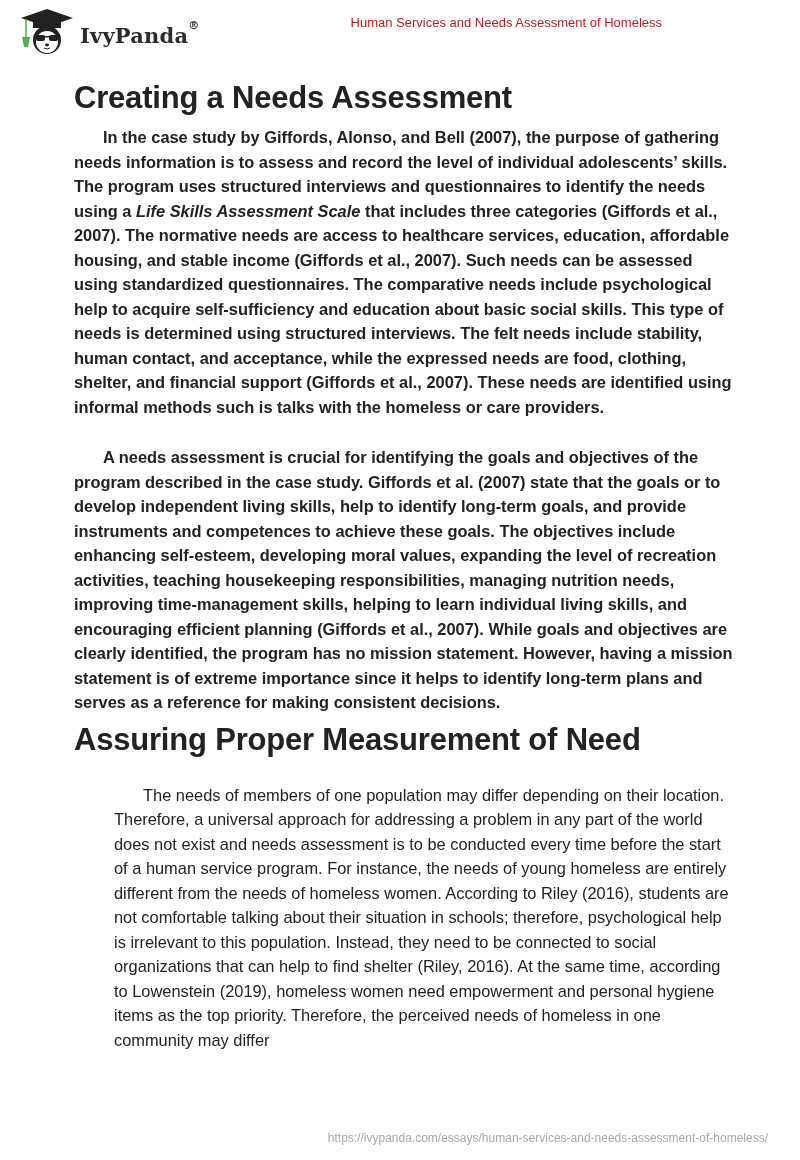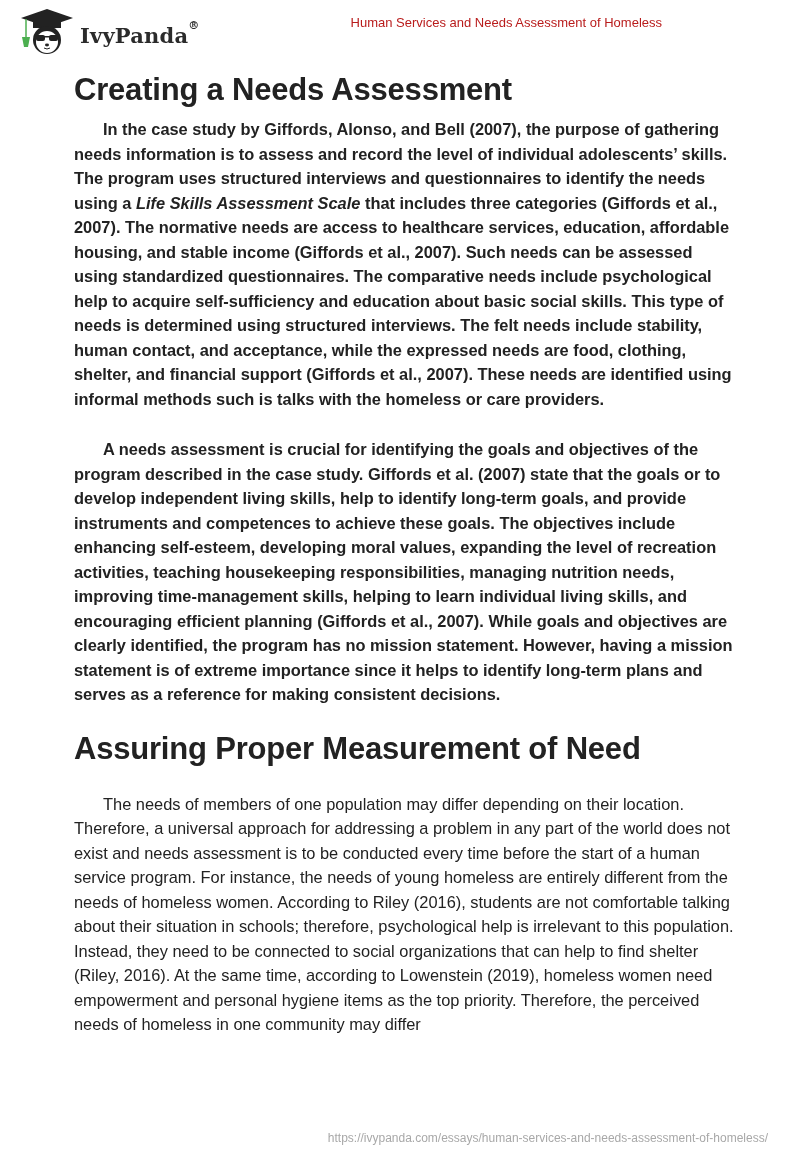--- a/index.html
+++ b/index.html
@@ -11,34 +11,34 @@
     .logo { position: absolute; left: 18px; top: 7px; display: flex; align-items: center; }
     .logo svg { width: 58px; height: 50px; }
     .logo-text {
       font-family: "DejaVu Serif", serif; font-weight: bold; font-size: 21px;
       color: #2b2b2b; margin-left: 4px; margin-top: 6px; letter-spacing: 0.2px;
     }
     .logo-text sup { font-size: 11px; font-weight: bold; vertical-align: top; position: relative; top: -4px; }
     .doc-title {
       position: absolute; right: 33px; top: 15px; font-size: 13px; color: #b91c1c;
     }
-    .content { position: absolute; left: 74px; top: 58px; width: 660px; }
+    .content { position: absolute; left: 74px; top: 66px; width: 660px; }
     h2 {
       font-size: 31px; font-weight: bold; margin: 0; color: #222222; line-height: 50px;
       letter-spacing: -0.2px;
     }
     p {
       font-size: 16.4px; line-height: 24.5px; margin: 0; color: #222222;
       text-indent: 29px;
     }
     .h1 { margin-top: 7px; }
     .p1 { margin-top: 2px; font-weight: bold; }
     .p2 { margin-top: 26px; font-weight: bold; }
-    .h2 { margin-top: 17px; }
-    .p3 { margin-top: 18px; }
+    .h2 { }
+    .p3 { margin-top: 18px; margin-left: 40px; }
     em { font-style: italic; }
     .footer-url {
       position: absolute; right: 32px; bottom: 15px; font-size: 12px; color: #a8a8a8;
     }
   </style>
 </head>
 <body>
 
 <div class="header">
   <div class="logo">

